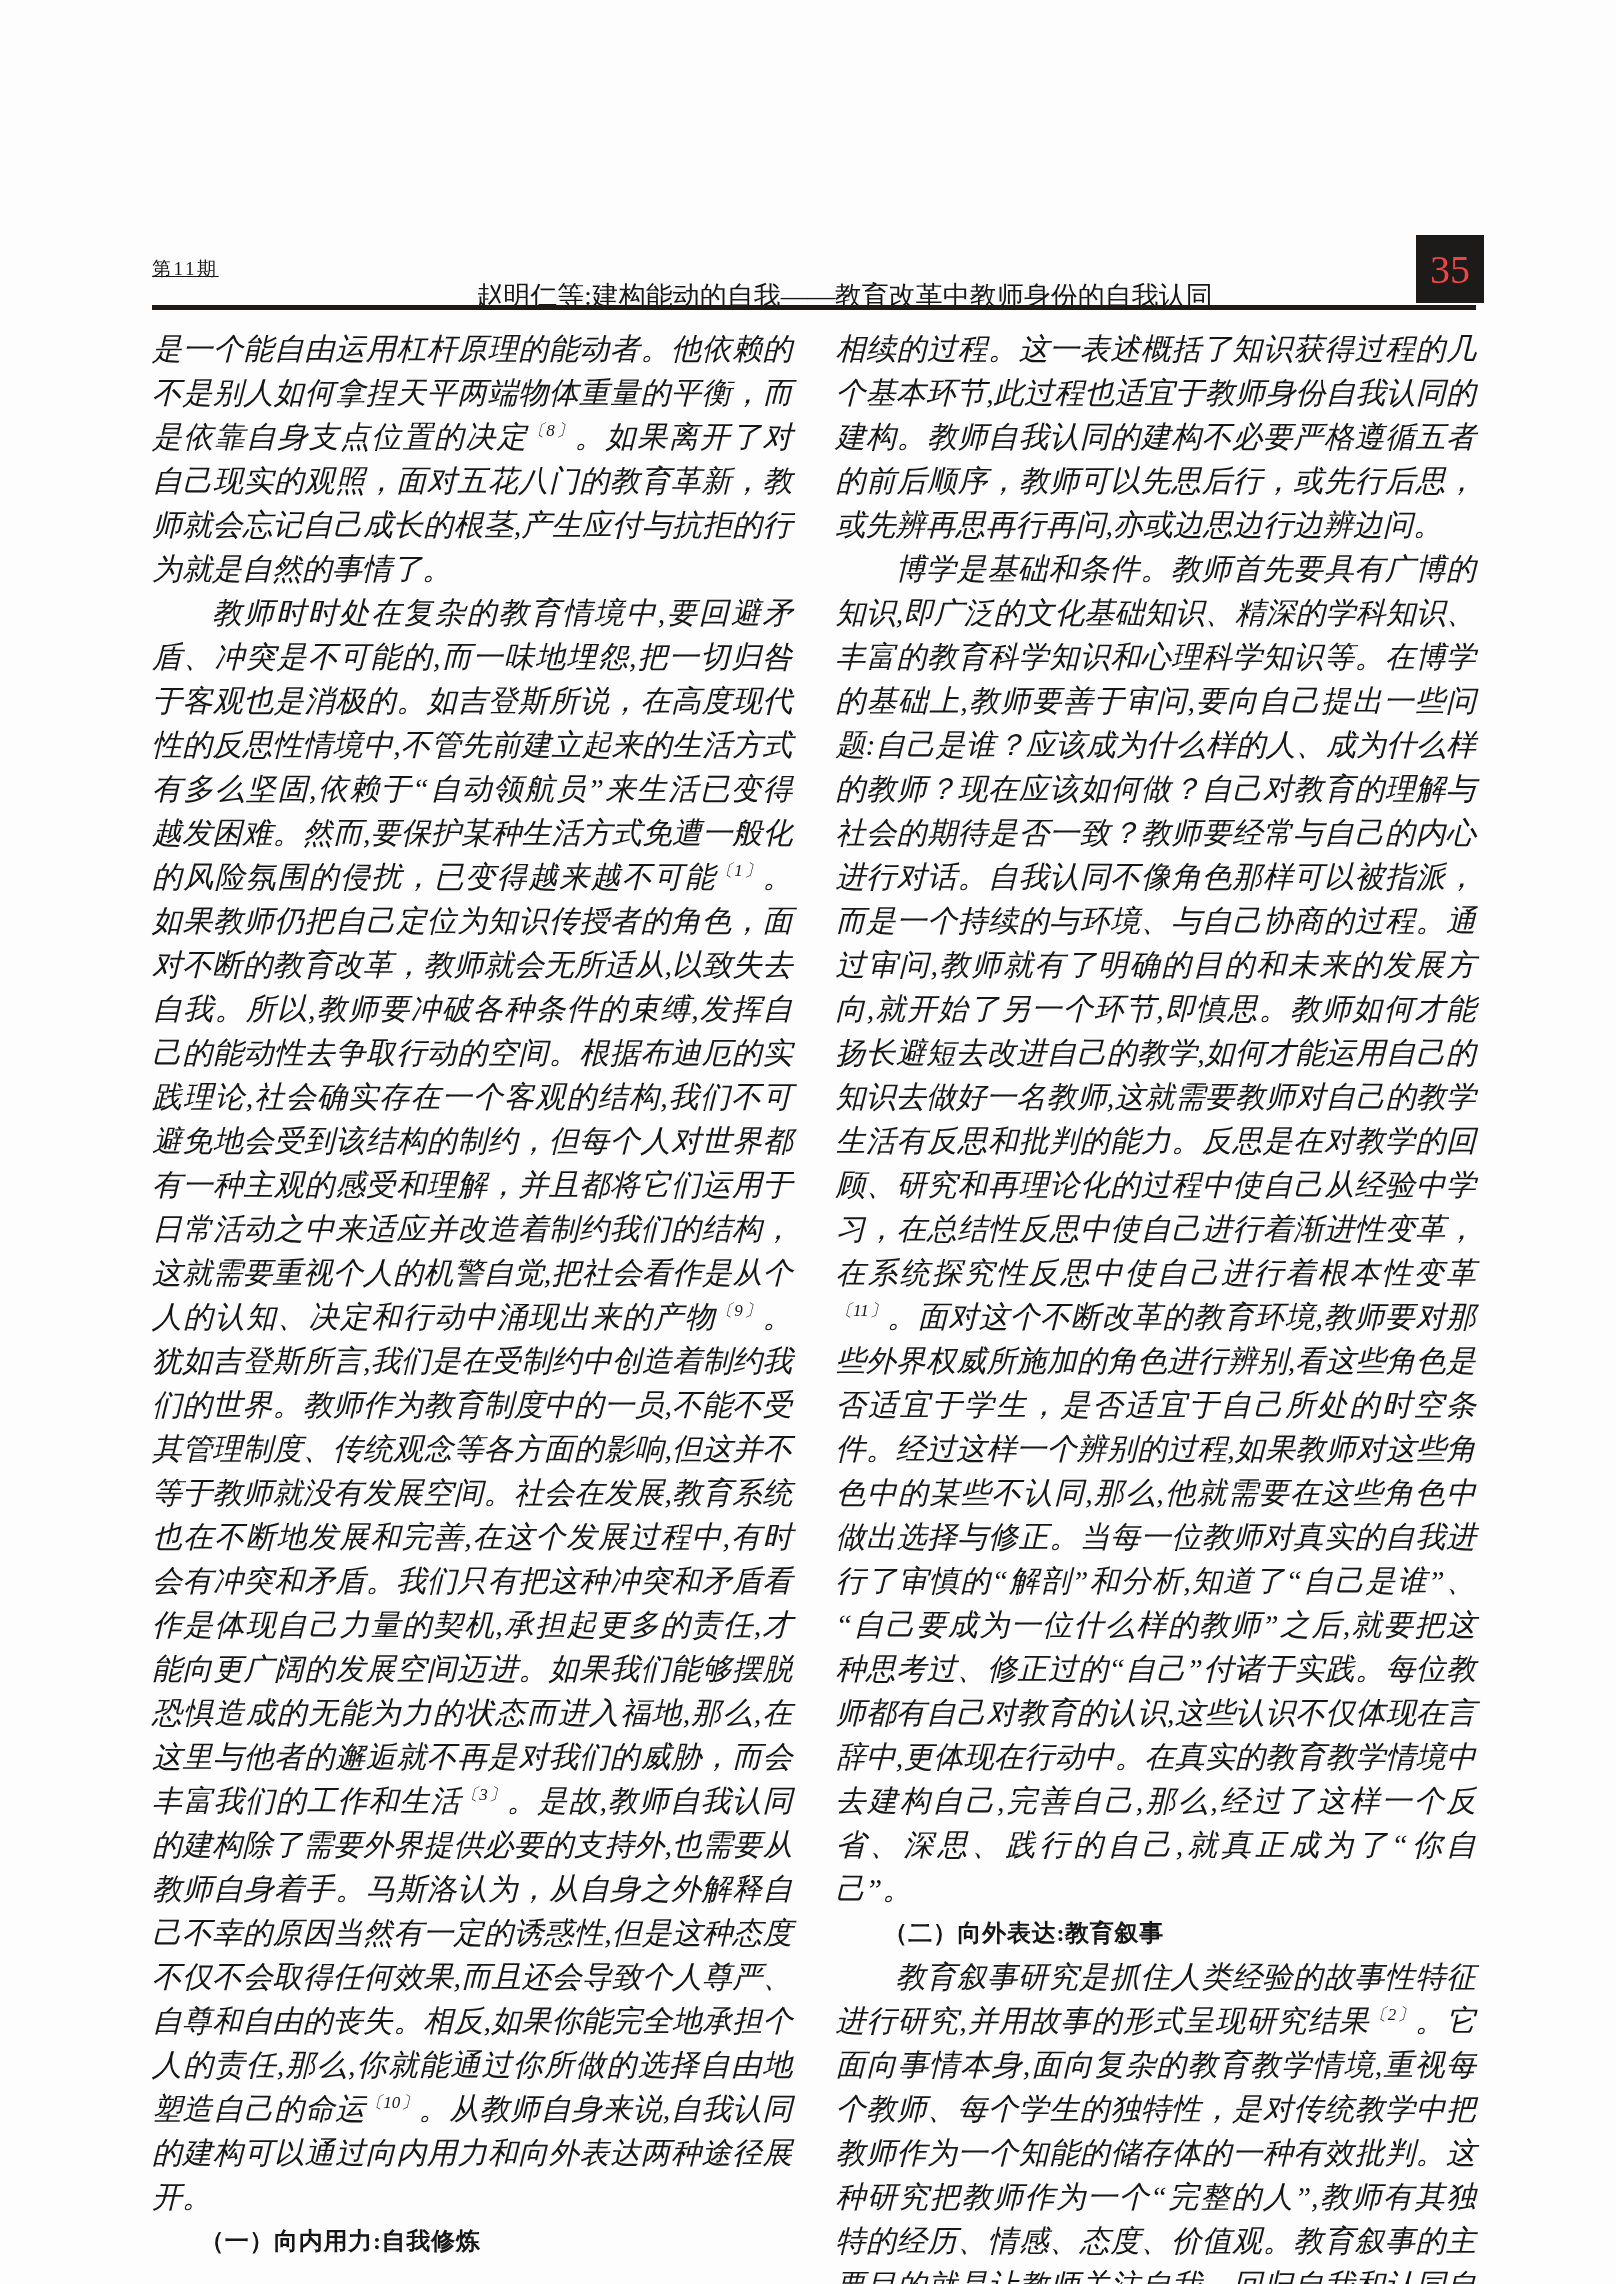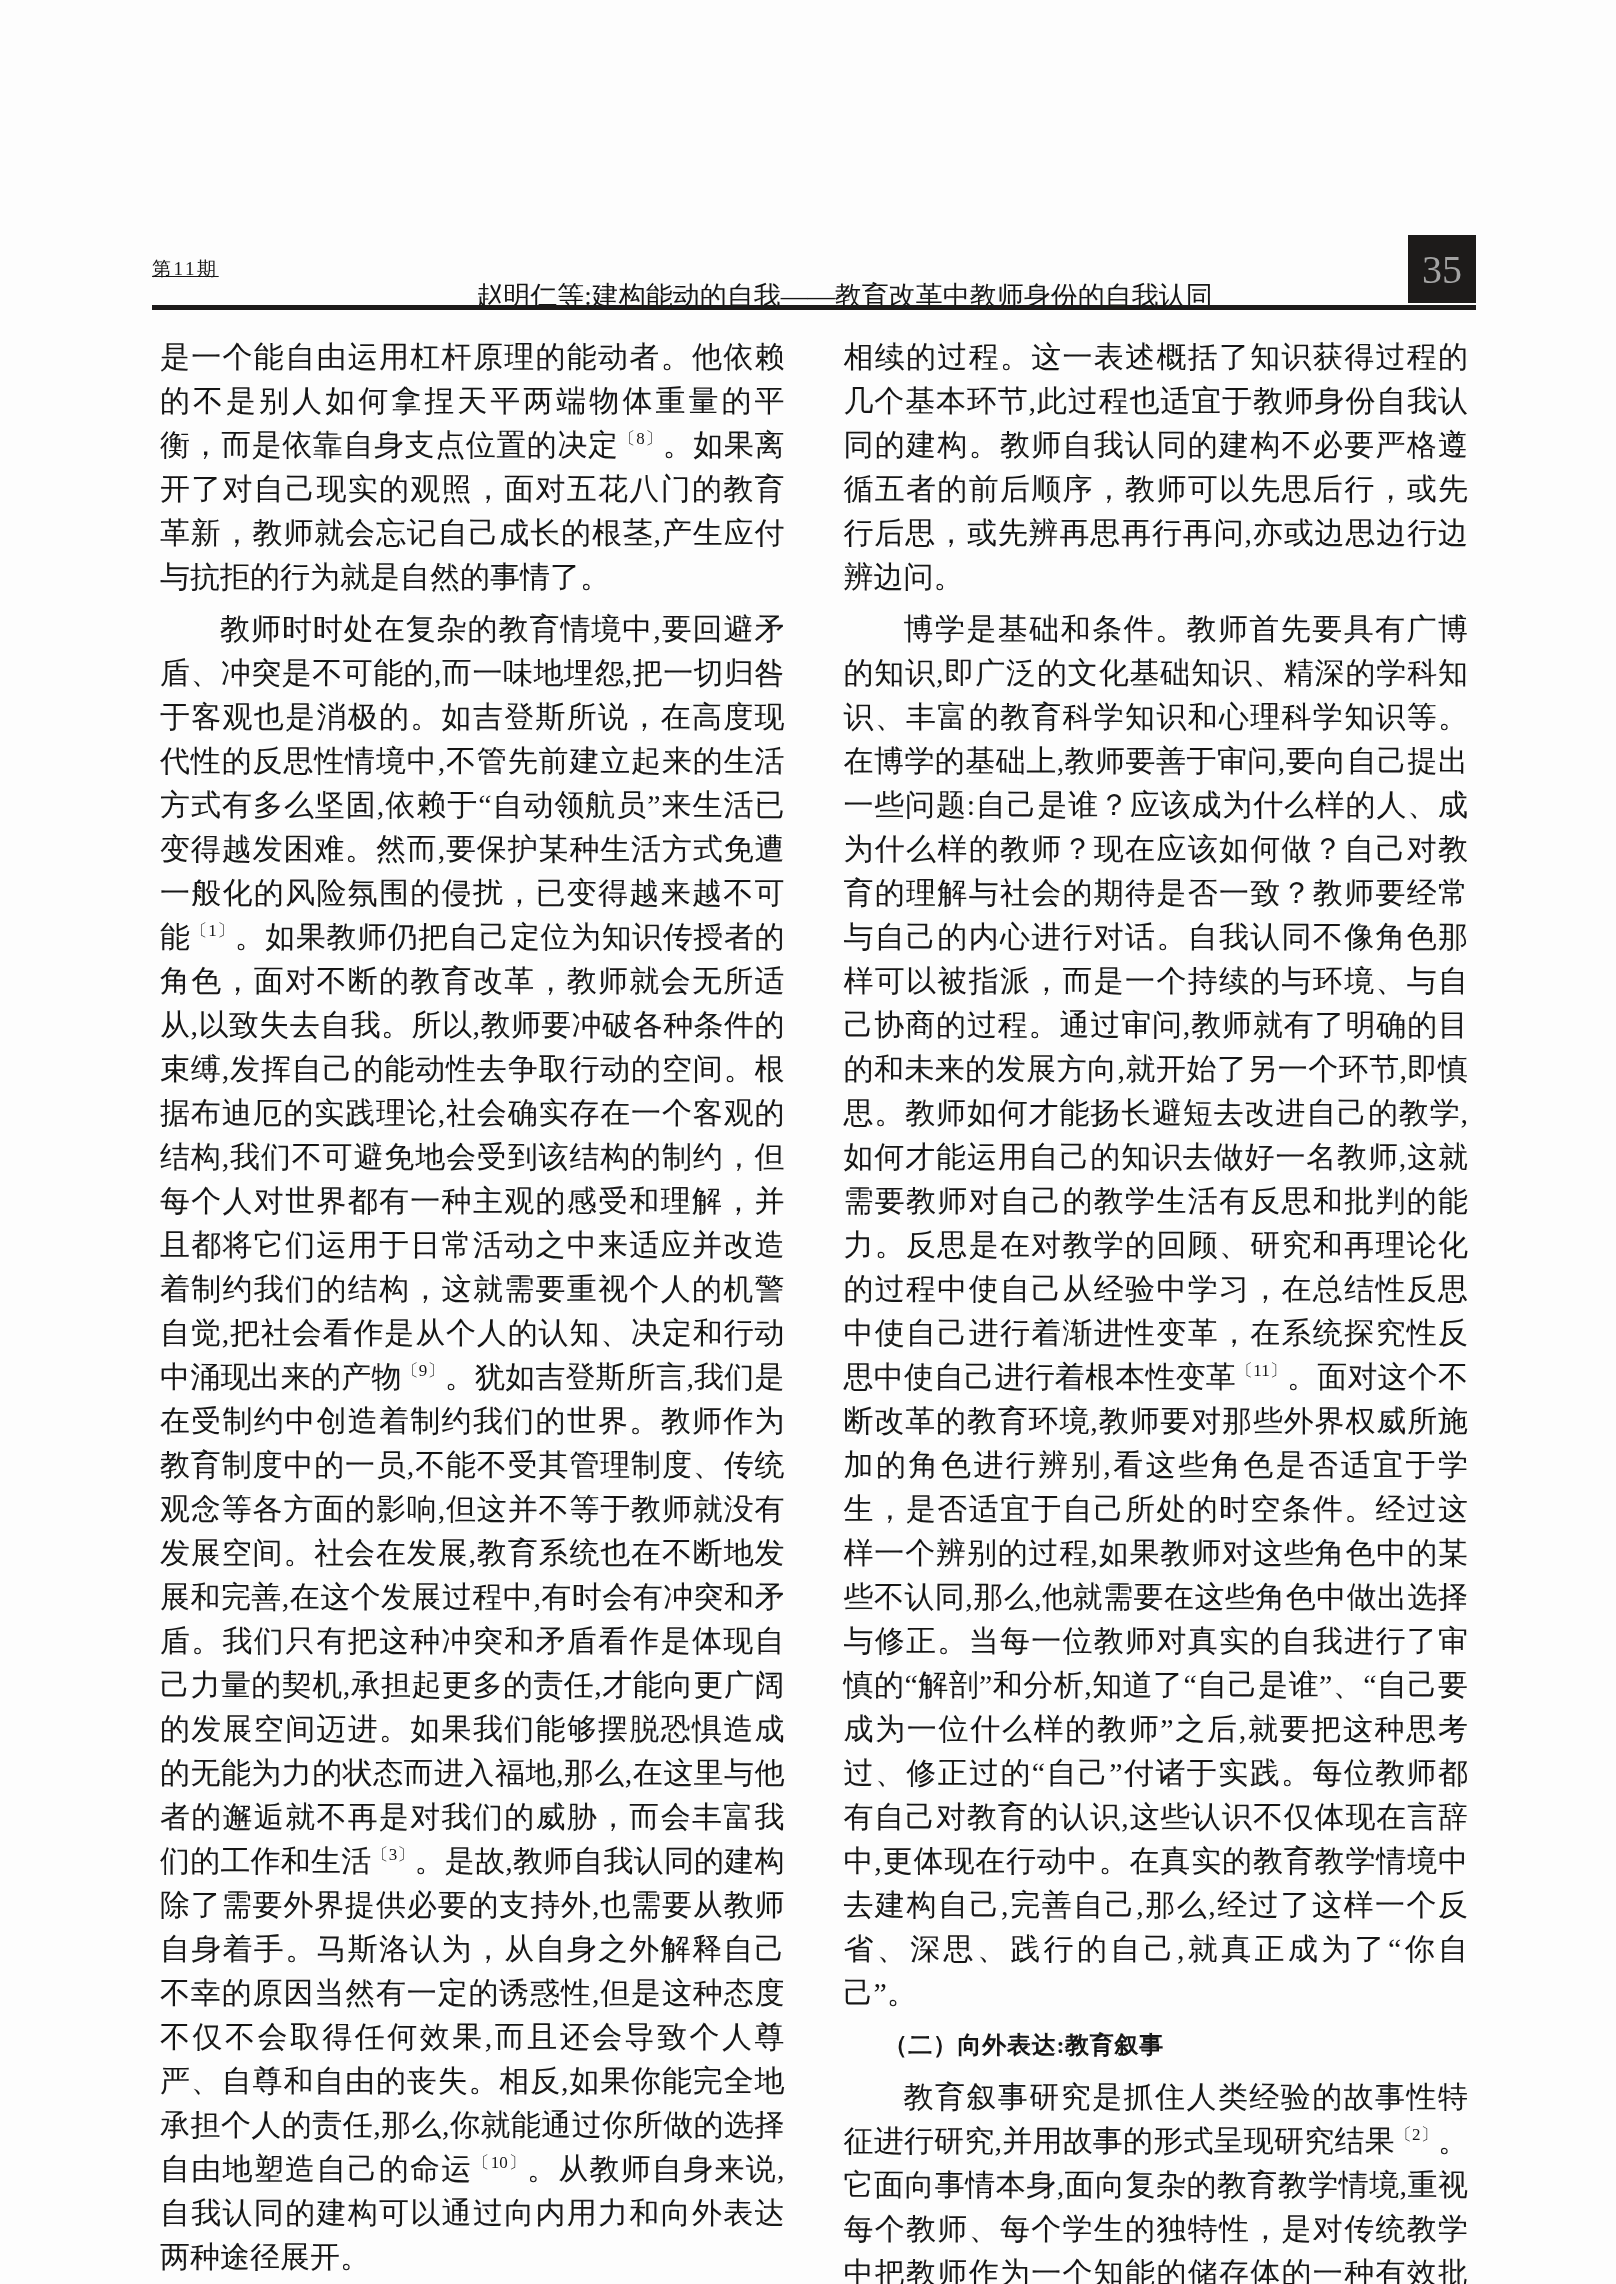--- a/index.html
+++ b/index.html
@@ -14,42 +14,43 @@
   
   .issue{
     position:absolute;left:152px;top:253px;
     font-size:19px;line-height:31px;letter-spacing:2.6px;white-space:nowrap;text-decoration:underline;
   }
   .running-title{
     position:absolute;left:235px;width:1219px;top:253px;
     font-size:27px;line-height:31px;text-align:center;white-space:nowrap;margin-top:28px;
   }
   .page-number-box{
-    position:absolute;right:140px;top:235px;width:68px;height:68px;
-    background:#1d1b1a;color:#a3a3a3;
+    position:absolute;right:132px;top:235px;width:68px;height:68px;
+    background:#1d1b1a;color:#ef4444;
     display:flex;align-items:center;justify-content:center;
     font-size:40px;
   }
   .header-rule{
     position:absolute;left:152px;right:140px;top:305px;height:4.6px;
     background:#1d1b1a;
   }
 
   
   .content{
     position:absolute;top:327px;left:152px;width:1324px;
     display:flex;gap:43px;
   }
   .column{width:641px;}
 
   .column p{
-    margin:8px;
+    margin:0;
     font-size:30px;line-height:44px;
     text-align:justify;
     text-justify:inter-ideograph;
+    font-style:italic;
   }
   .column p.indent{text-indent:2em;}
 
   .column h2{
     margin:6.5px 0 7.8px 0;
     font-family:"Liberation Sans","DejaVu Sans",sans-serif;
     font-weight:bold;
     font-size:39px;line-height:60px;
     text-align:center;letter-spacing:0.7px;
   }

